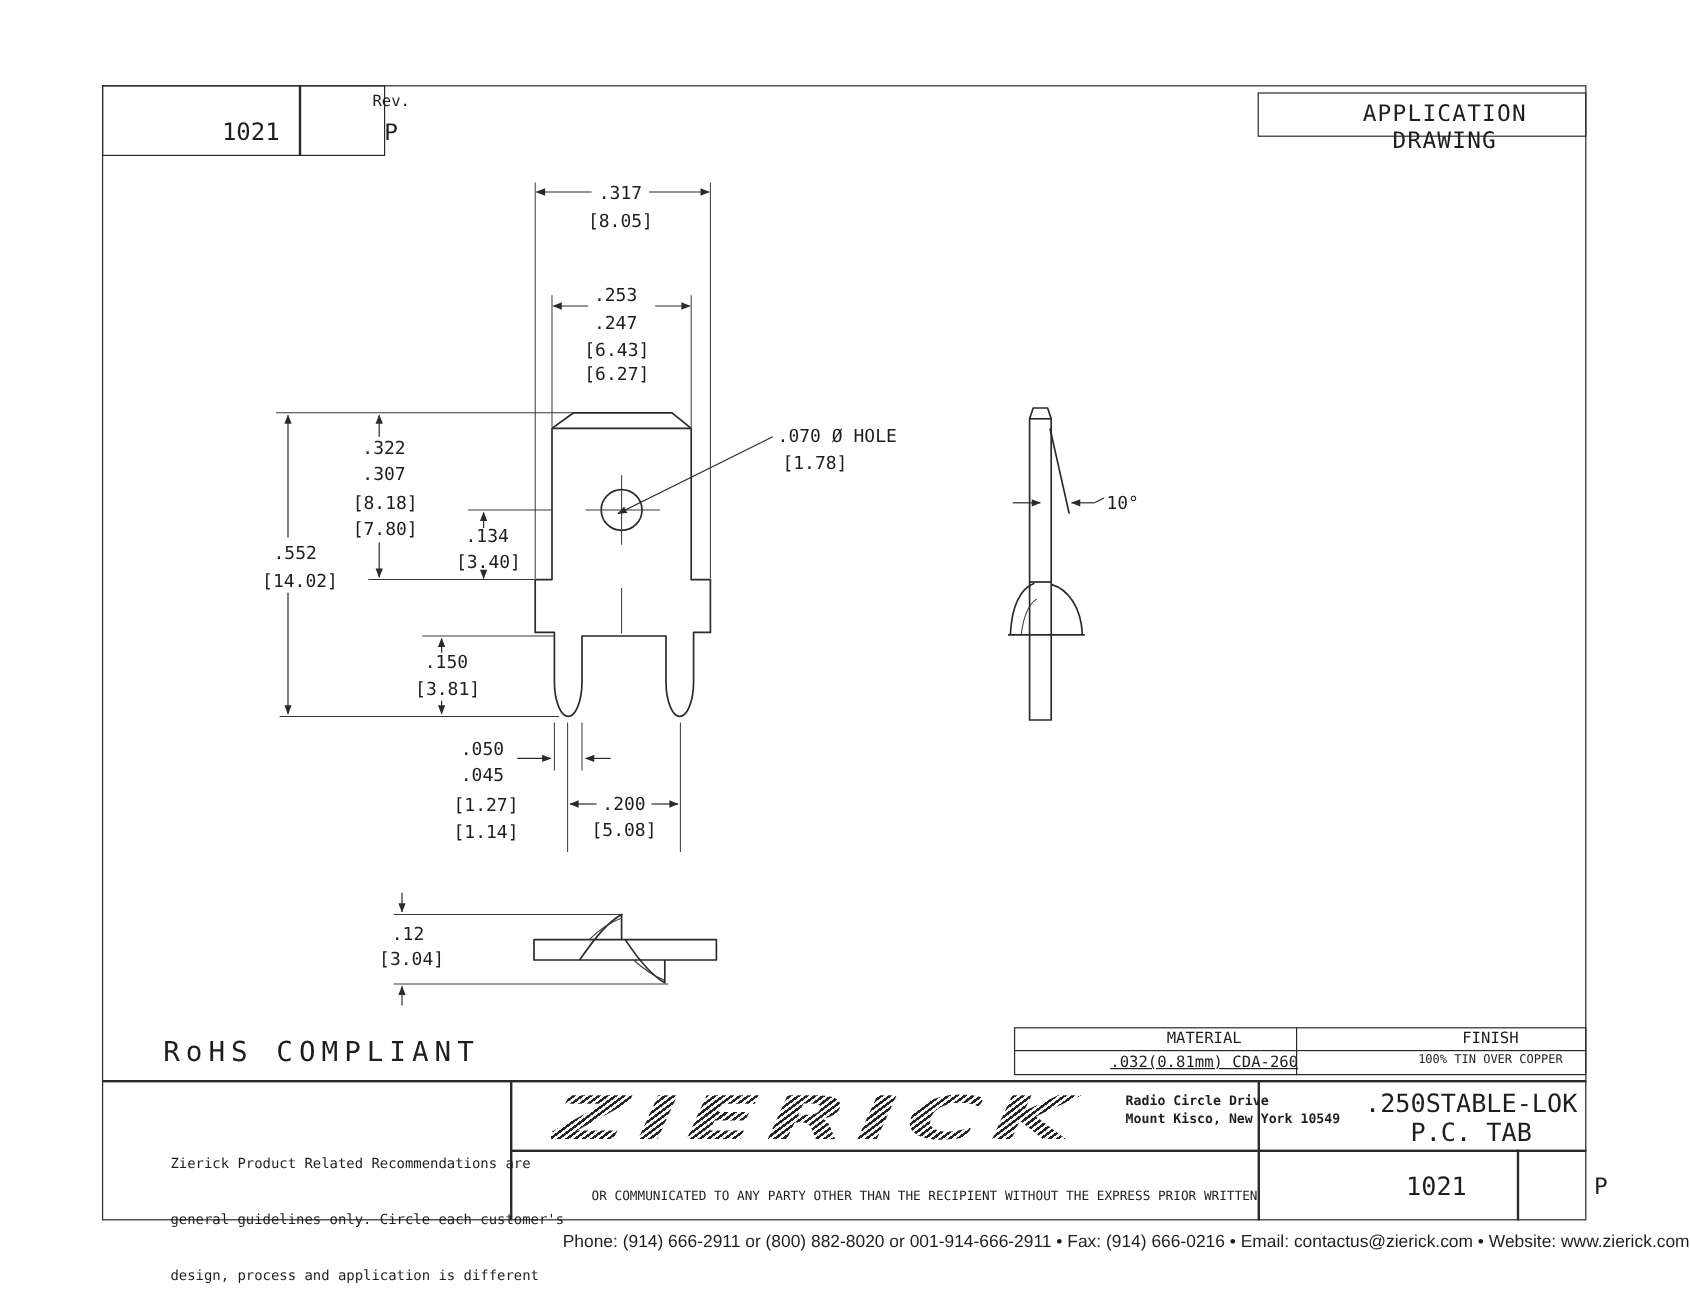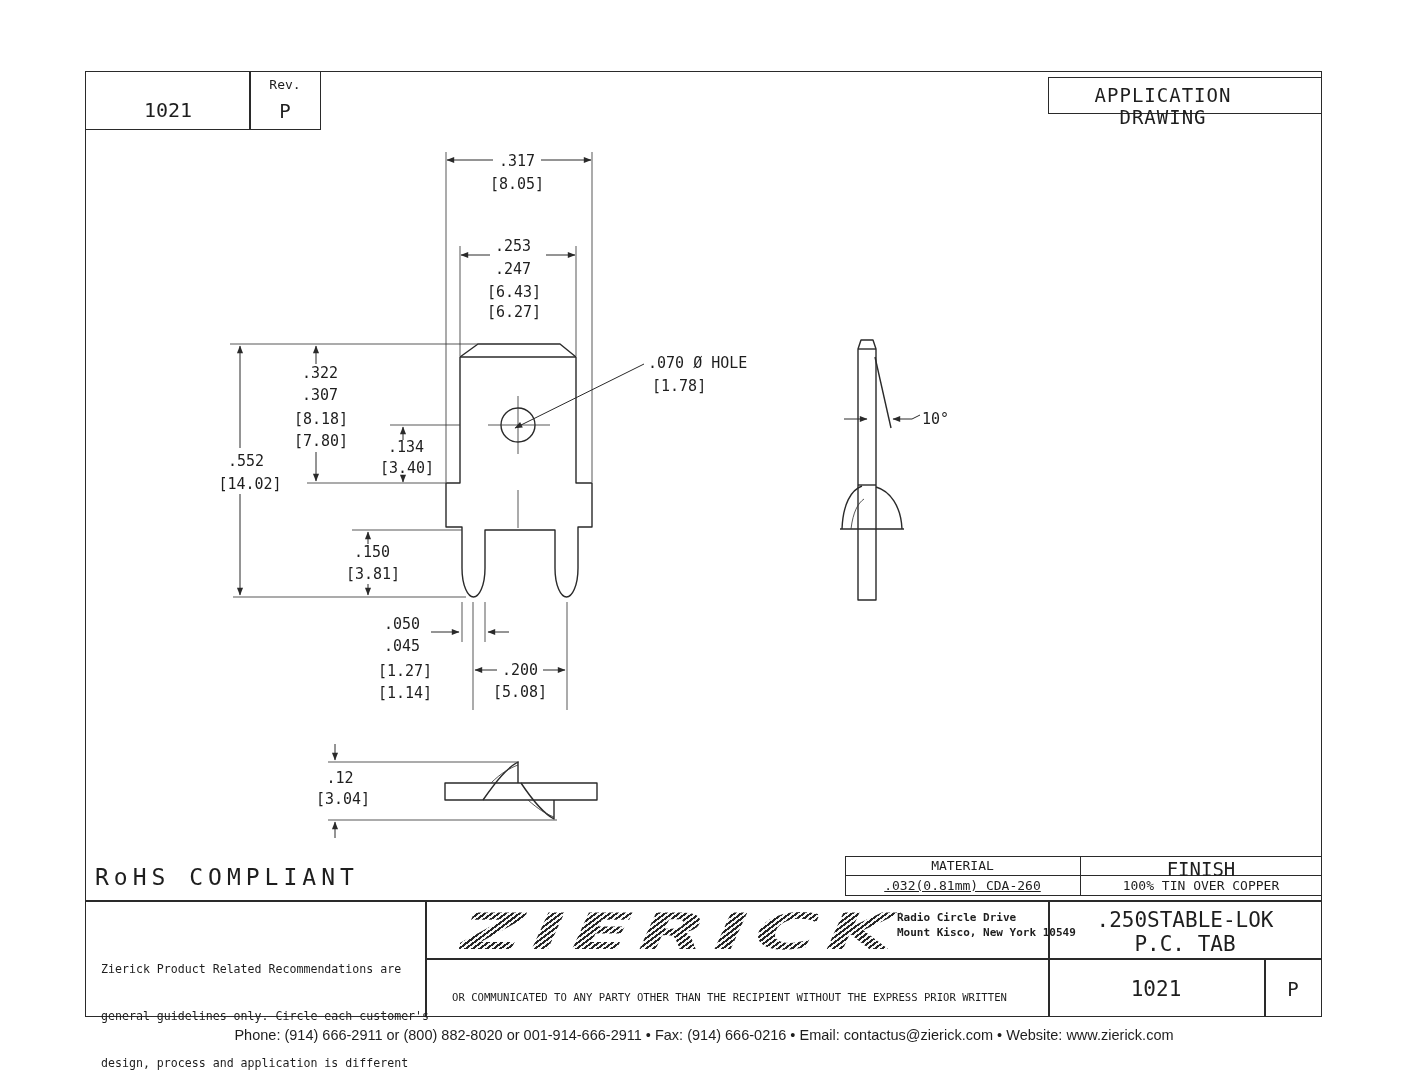--- a/index.html
+++ b/index.html
@@ -1,21 +1,21 @@
 <!DOCTYPE html>
 <html><head>
 <meta charset="utf-8">
 <style>
   html,body{margin:0;padding:0;background:#ffffff;}
   #page{position:relative;width:1408px;height:1088px;background:#ffffff;overflow:hidden;
         font-family:"DejaVu Sans Mono",monospace;color:#1e1e1e;}
   .abs{position:absolute;}
   .line{position:absolute;background:#2a2a2a;}
   .box{position:absolute;border:1.6px solid #2a2a2a;box-sizing:border-box;}
-  .cad{font-family:"DejaVu Sans Mono",monospace;}
+  .cad{font-family:"DejaVu Sans Mono",monospace;margin-left:41px;}
   .sans{font-family:"Liberation Sans","DejaVu Sans",sans-serif;}
   .ctr{text-align:center;}
   svg{position:absolute;left:0;top:0;}
   svg text{font-family:"DejaVu Sans Mono",monospace;fill:#1e1e1e;}
   .part{fill:none;stroke:#2a2a2a;stroke-width:1.4;stroke-linejoin:round;}
   .thin{fill:none;stroke:#3a3a3a;stroke-width:0.85;}
   .dim{fill:none;stroke:#2a2a2a;stroke-width:1;}
   .dtx{font-size:15px;}
   #logo{display:inline-block;font-family:"DejaVu Sans",sans-serif;font-style:italic;font-weight:900;
         font-size:50px;letter-spacing:5px;line-height:1;
@@ -152,23 +152,23 @@
       <text class="dtx" x="343" y="804" text-anchor="middle">[3.04]</text>
     </g>
   </svg>
 
   <div class="abs cad" style="left:95px;top:864px;font-size:23px;letter-spacing:5px;text-align:right;">RoHS COMPLIANT</div>
 
   <div class="box" style="left:845px;top:856px;width:477px;height:40px;"></div>
   <div class="line" style="left:845px;top:875px;width:477px;height:1.4px;"></div>
   <div class="line" style="left:1080px;top:856px;width:1.4px;height:40px;"></div>
   <div class="abs cad ctr" style="left:845px;top:858px;width:235px;font-size:13px;text-align:center;">MATERIAL</div>
-  <div class="abs cad ctr" style="left:1080px;top:858px;width:242px;font-size:19px;">FINISH</div>
+  <div class="abs cad ctr" style="left:1080px;top:858px;width:242px;font-size:13px;">FINISH</div>
   <div class="abs cad ctr" style="left:845px;top:878px;width:235px;font-size:13px;text-decoration:underline;">.032(0.81mm) CDA-260</div>
-  <div class="abs cad ctr" style="left:1080px;top:878px;width:242px;font-size:13px;">100% TIN OVER COPPER</div>
+  <div class="abs cad ctr" style="left:1080px;top:878px;width:242px;font-size:10px;">100% TIN OVER COPPER</div>
 
   <div class="line" style="left:85px;top:900px;width:1237px;height:1.6px;"></div>
   <div class="line" style="left:425px;top:900px;width:1.6px;height:117px;"></div>
   <div class="line" style="left:1048px;top:900px;width:1.6px;height:117px;"></div>
   <div class="line" style="left:425px;top:958px;width:897px;height:1.6px;"></div>
   <div class="line" style="left:1264px;top:958px;width:1.6px;height:59px;"></div>
 
   <div class="abs cad discl" style="left:101px;top:931px;">
     <div>Zierick Product Related Recommendations are</div>
     <div>general guidelines only. Circle each customer's</div>
@@ -190,15 +190,15 @@
     
   </div>
 
   <div class="abs cad ctr" style="left:1048px;top:908px;width:274px;font-size:21px;line-height:24px;">
     <div>.250STABLE-LOK</div>
     <div>P.C. TAB</div>
   </div>
   <div class="abs cad ctr" style="left:1048px;top:977px;width:216px;font-size:21px;">1021</div>
   <div class="abs cad ctr" style="left:1264px;top:978px;width:58px;font-size:19px;">P</div>
 
-  <div class="abs sans ctr" style="left:0;top:1027px;width:1408px;font-size:14.5px;">Phone: (914) 666-2911 or (800) 882-8020 or 001-914-666-2911 • Fax: (914) 666-0216 • Email: contactus@zierick.com • Website: www.zierick.com</div>
+  <div class="abs sans ctr" style="left:0;top:1027px;width:1408px;font-size:14.5px;text-align:right;">Phone: (914) 666-2911 or (800) 882-8020 or 001-914-666-2911 • Fax: (914) 666-0216 • Email: contactus@zierick.com • Website: www.zierick.com</div>
 
 </div>
 
 </body></html>

